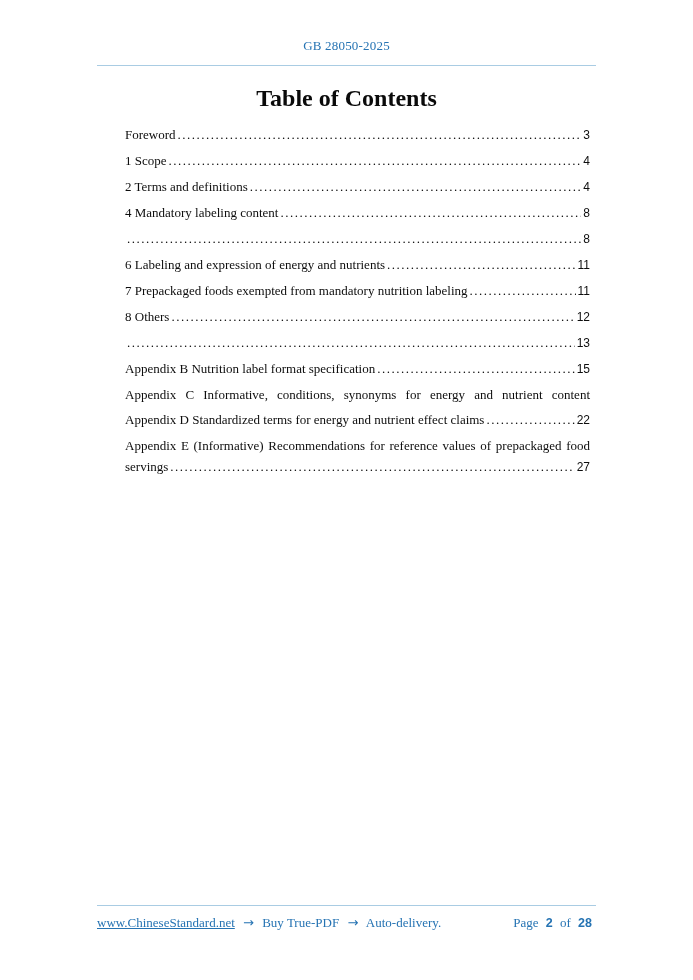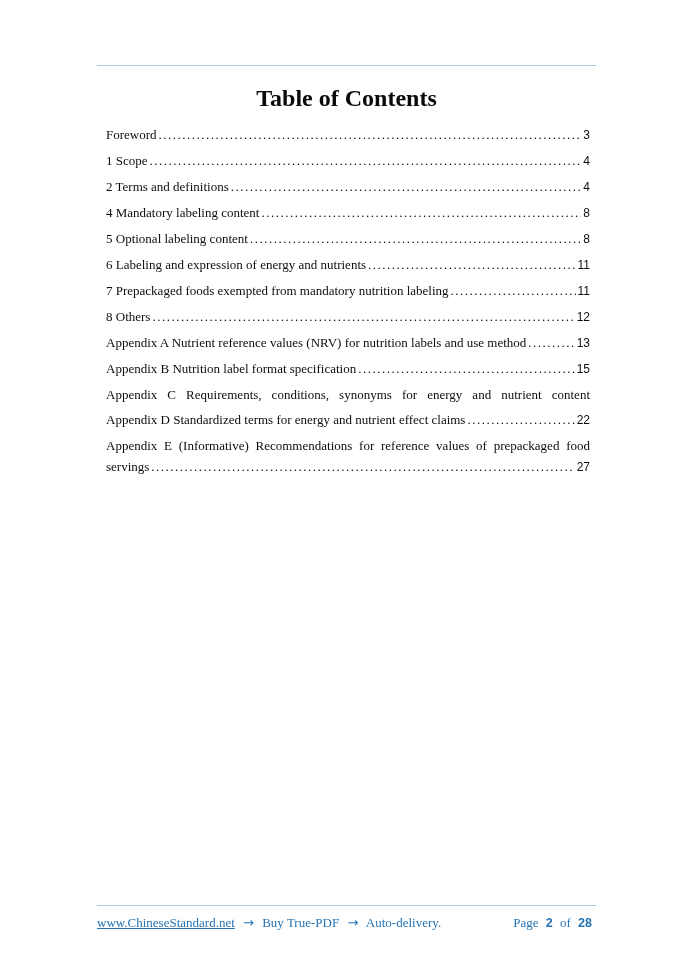--- a/index.html
+++ b/index.html
@@ -33,21 +33,21 @@
     font-size: 24px;
     font-weight: bold;
     color: #0a0a0a;
   }
 
   
   .toc {
     position: absolute; top: 124px; left: 106px; right: 103px;
     font-size: 13px;
   }
-  .toc-entry { margin-bottom: 4px; }
+  .toc-entry { margin-bottom: 4px; margin-left: 19px; }
   .toc-line {
     display: flex;
     align-items: baseline;
     line-height: 21px;
   }
   .toc-line1 {
     line-height: 21px;
     text-align: justify;
     text-align-last: justify;
   }
@@ -91,20 +91,21 @@
     font-size: 12.5px;
     margin: 0 4px;
   }
   .of-label { margin-right: 0px; margin-top: 16px; }
 </style>
 </head>
 <body>
 
 <div class="page">
 
+  <div class="header">GB 28050-2025</div>
 
   <div class="header-rule"></div>
 
   <div class="doc-title">Table of Contents</div>
 
   <div class="toc">
       <div class="toc-entry">
         <div class="toc-line">
           <span class="toc-text">Foreword</span>
           <span class="toc-leader"></span>
@@ -127,21 +128,20 @@
       </div>
       <div class="toc-entry">
         <div class="toc-line">
           <span class="toc-text">4 Mandatory labeling content</span>
           <span class="toc-leader"></span>
           <span class="toc-page">8</span>
         </div>
       </div>
       <div class="toc-entry">
         <div class="toc-line">
-          <span class="toc-text">5 Optional labeling content</span>
           <span class="toc-leader"></span>
           <span class="toc-page">8</span>
         </div>
       </div>
       <div class="toc-entry">
         <div class="toc-line">
           <span class="toc-text">6 Labeling and expression of energy and nutrients</span>
           <span class="toc-leader"></span>
           <span class="toc-page">11</span>
         </div>
@@ -155,34 +155,33 @@
       </div>
       <div class="toc-entry">
         <div class="toc-line">
           <span class="toc-text">8 Others</span>
           <span class="toc-leader"></span>
           <span class="toc-page">12</span>
         </div>
       </div>
       <div class="toc-entry">
         <div class="toc-line">
-          <span class="toc-text">Appendix A Nutrient reference values (NRV) for nutrition labels and use method</span>
           <span class="toc-leader"></span>
           <span class="toc-page">13</span>
         </div>
       </div>
       <div class="toc-entry">
         <div class="toc-line">
           <span class="toc-text">Appendix B Nutrition label format specification</span>
           <span class="toc-leader"></span>
           <span class="toc-page">15</span>
         </div>
       </div>
       <div class="toc-entry">
-        <div class="toc-line1">Appendix C Requirements, conditions, synonyms for energy and nutrient content</div>
+        <div class="toc-line1">Appendix C Informative, conditions, synonyms for energy and nutrient content</div>
       </div>
       <div class="toc-entry">
         <div class="toc-line">
           <span class="toc-text">Appendix D Standardized terms for energy and nutrient effect claims</span>
           <span class="toc-leader"></span>
           <span class="toc-page">22</span>
         </div>
       </div>
       <div class="toc-entry">
         <div class="toc-line1">Appendix E (Informative) Recommendations for reference values of prepackaged food</div>

